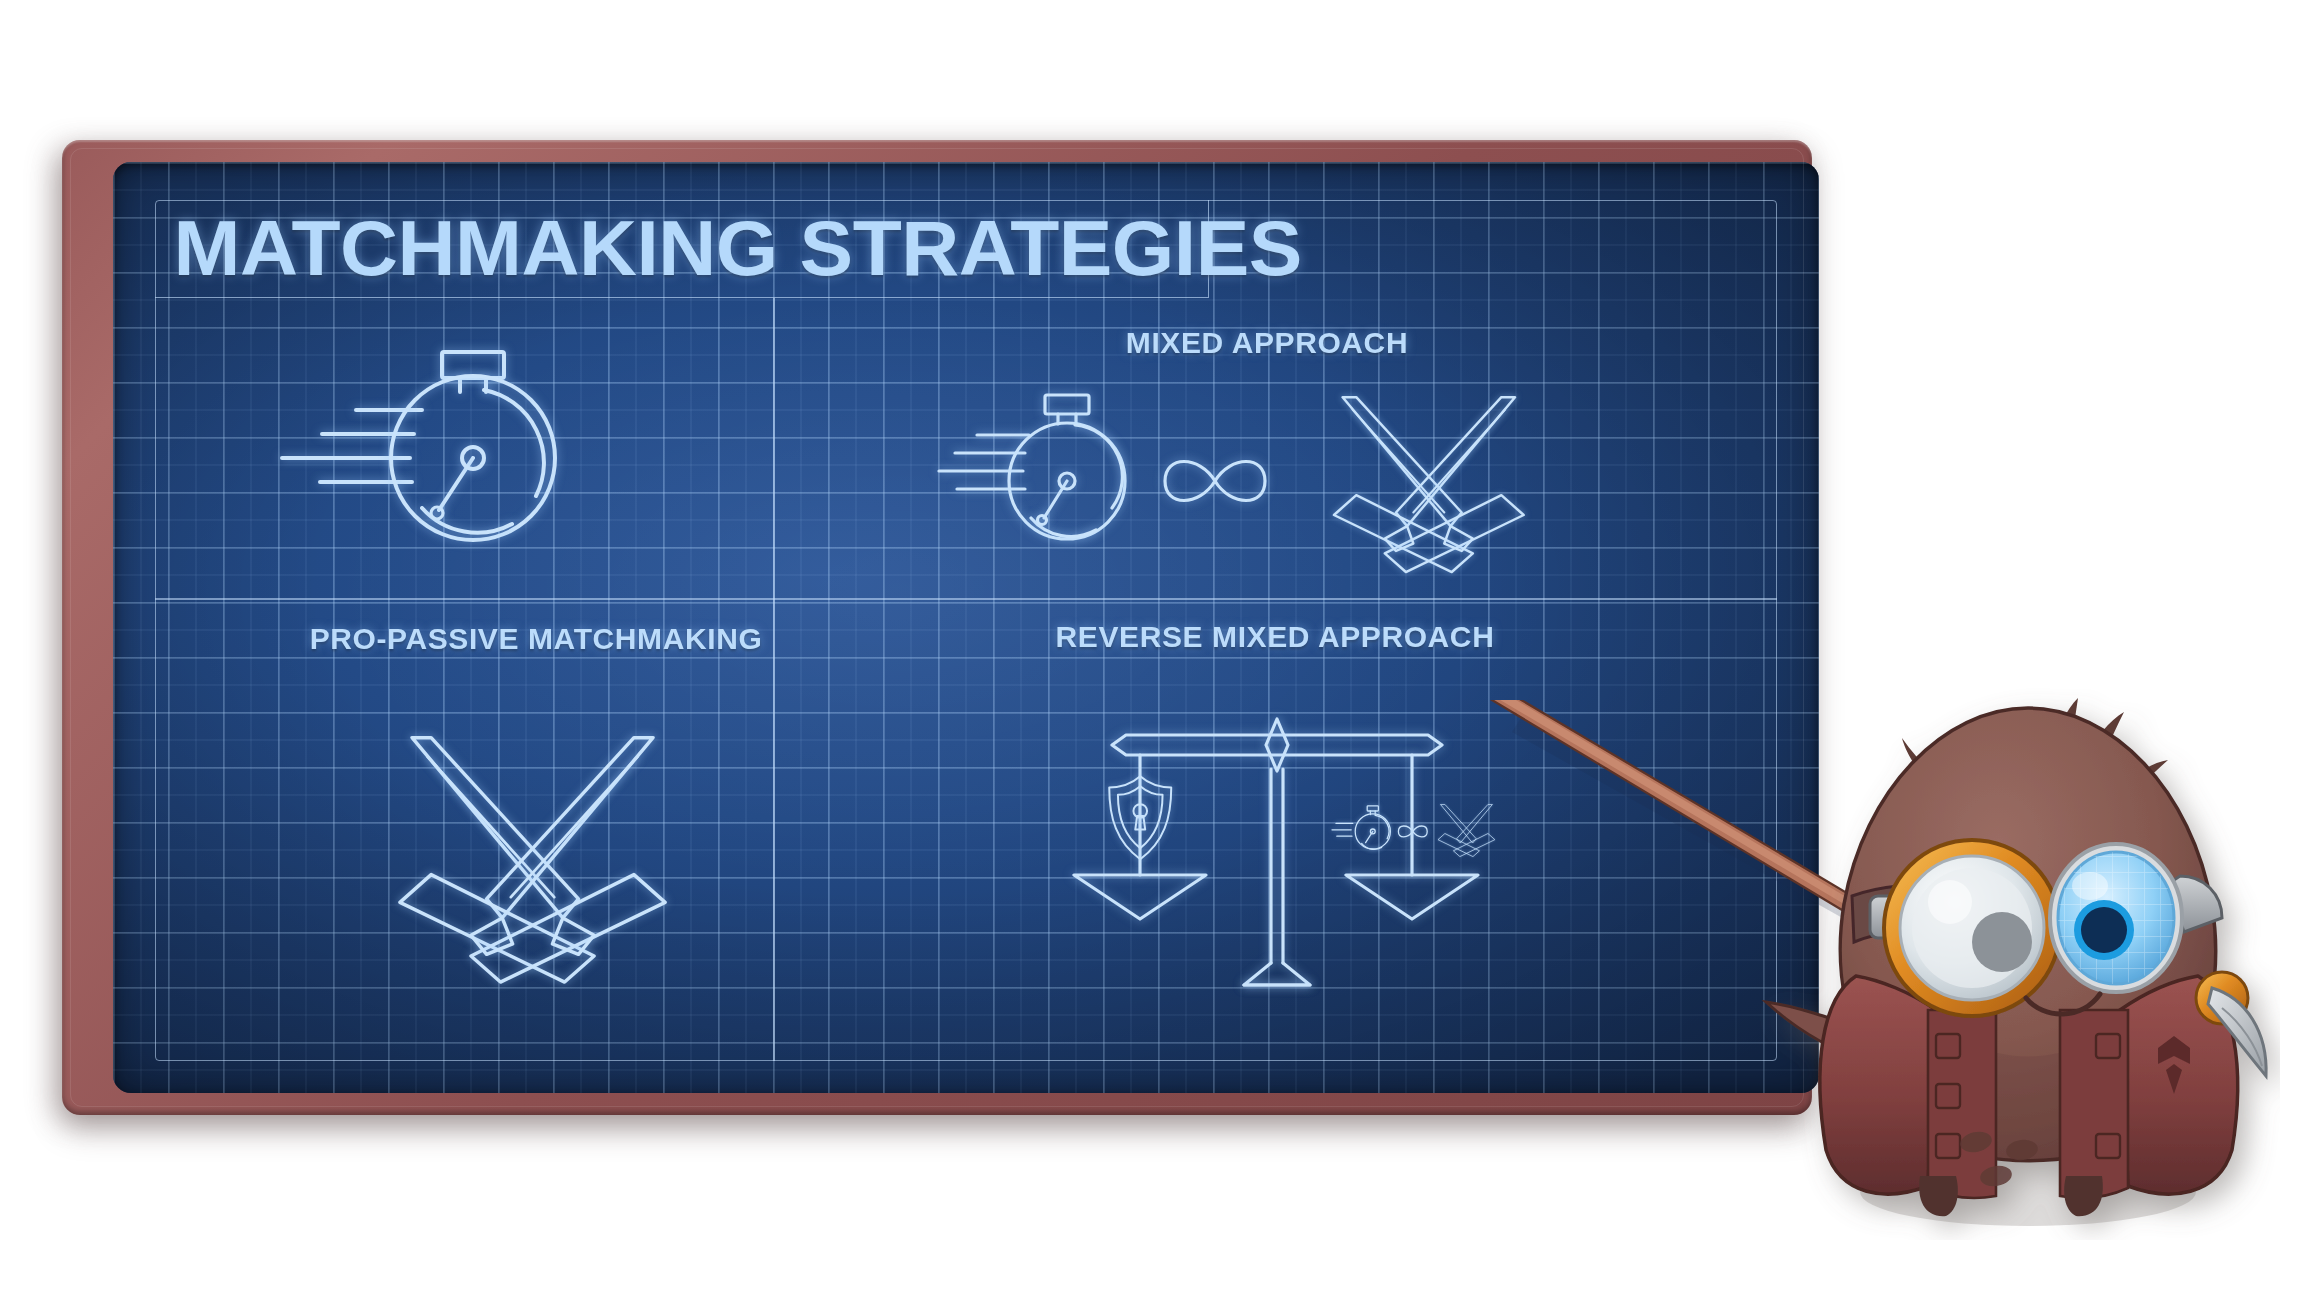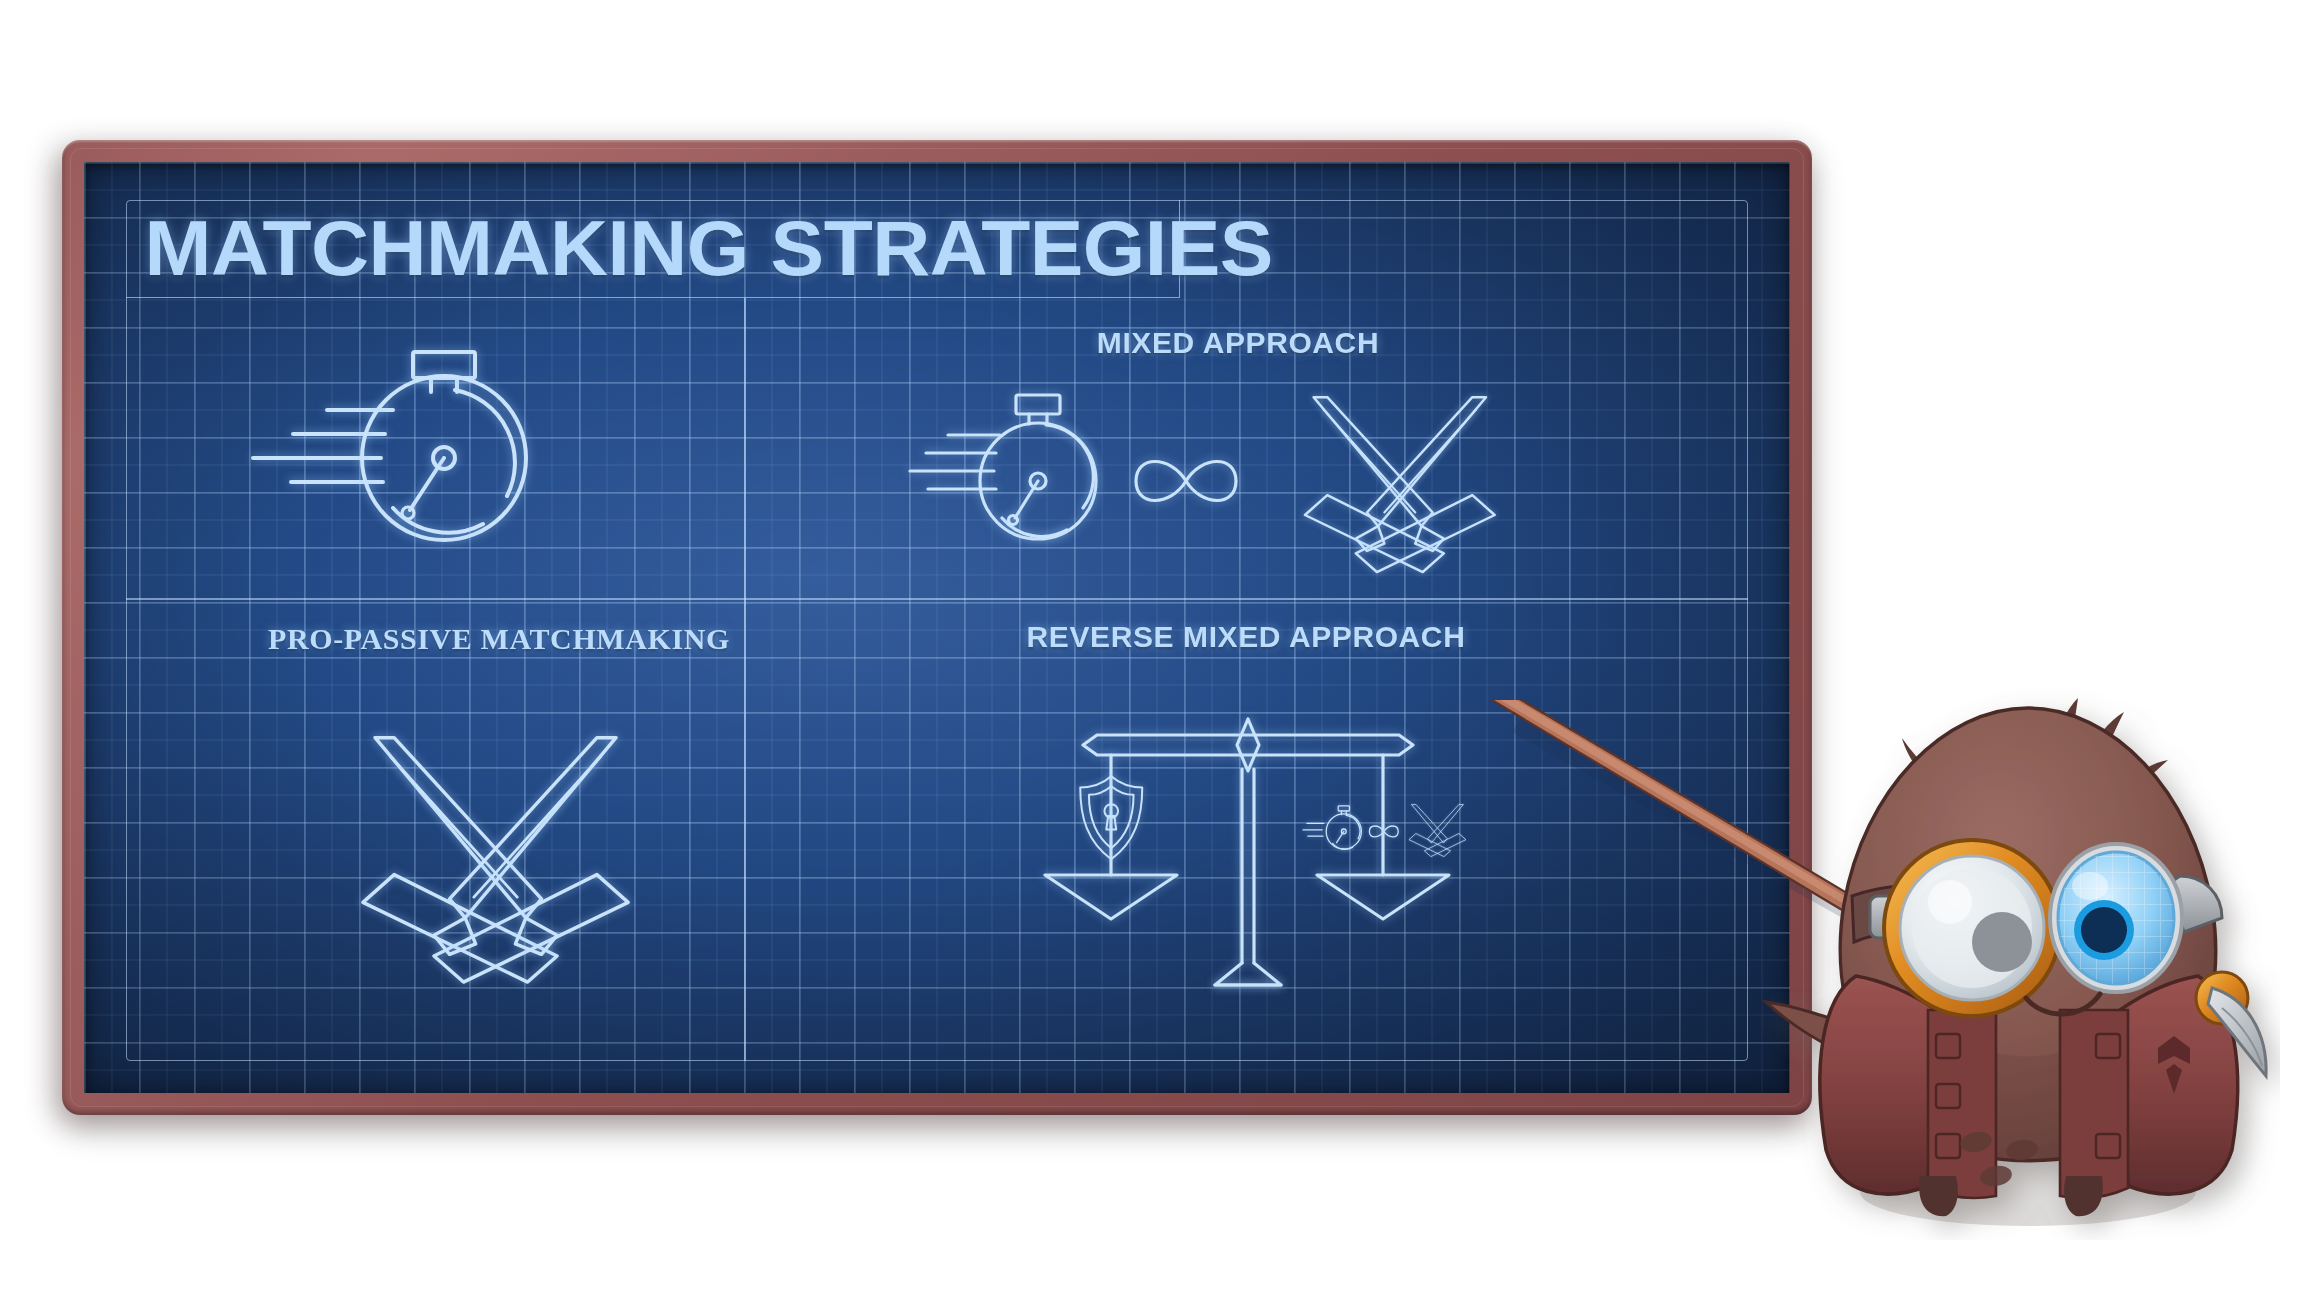--- a/index.html
+++ b/index.html
@@ -22,24 +22,25 @@
       inset 0 2px 2px rgba(255,255,255,.28),
       inset 0 -3px 6px rgba(0,0,0,.35);
     padding:22px;
   }
   #board-frame::after{
     content:""; position:absolute; inset:8px; border-radius:12px;
     border:1px solid rgba(255,255,255,.10); pointer-events:none;
   }
   #board-surface{
     position:relative; width:100%; height:100%;
-    border-radius:0; overflow:hidden;
+    border-radius:18px; overflow:hidden;
     background:
       radial-gradient(ellipse 80% 70% at 42% 44%, #2a5598 0%, #234a86 38%, #1d3d70 70%, #18325d 100%);
     box-shadow: inset 0 0 38px rgba(0,0,0,.45), inset 0 3px 10px rgba(0,0,0,.55);
+    margin-left: 29px;
   }
   
   #grid-minor, #grid-major{ position:absolute; inset:0; pointer-events:none; }
   #grid-minor{
     background-image:
       linear-gradient(to right, rgba(150,190,240,.16) 1px, transparent 1px),
       linear-gradient(to bottom, rgba(150,190,240,.16) 1px, transparent 1px);
     background-size:27.5px 27.5px;
   }
   #grid-major{
@@ -81,21 +82,21 @@
   
   #quadrants{ position:absolute; left:42px; top:136px; right:42px; bottom:32px; }
   .vdiv{ position:absolute; top:0; bottom:0; left:618px; width:1.5px;
          background:rgba(200,226,255,.55); }
   .hdiv{ position:absolute; left:0; right:0; top:300px; height:1.5px;
          background:rgba(200,226,255,.55); }
 
   .quad{ position:absolute; display:flex; flex-direction:column; align-items:center; }
   #quad-tl{ left:0;     top:0;     width:618px;  height:300px; }
   #quad-tr{ left:618px; top:0;     right:16px;      height:300px; }
-  #quad-bl{ left:4px;     top:300px; width:738px;  bottom:0;font-family:Liberation Serif, serif; }
+  #quad-bl{ left:12px;     top:300px; width:738px;  bottom:0; }
   #quad-br{ left:618px; top:300px; right:0;      bottom:0; }
 
   .quad-label{
     font-size:30px; font-weight:700; letter-spacing:.6px;
     color:#bcdcfb; margin-top:24px;
     text-shadow:0 0 10px rgba(150,200,255,.50), 0 2px 3px rgba(0,0,0,.35);
     white-space:nowrap;
   }
   #quad-tr .quad-label{ margin-top:28px; }
   #quad-br .quad-label{ margin-top:22px; }

